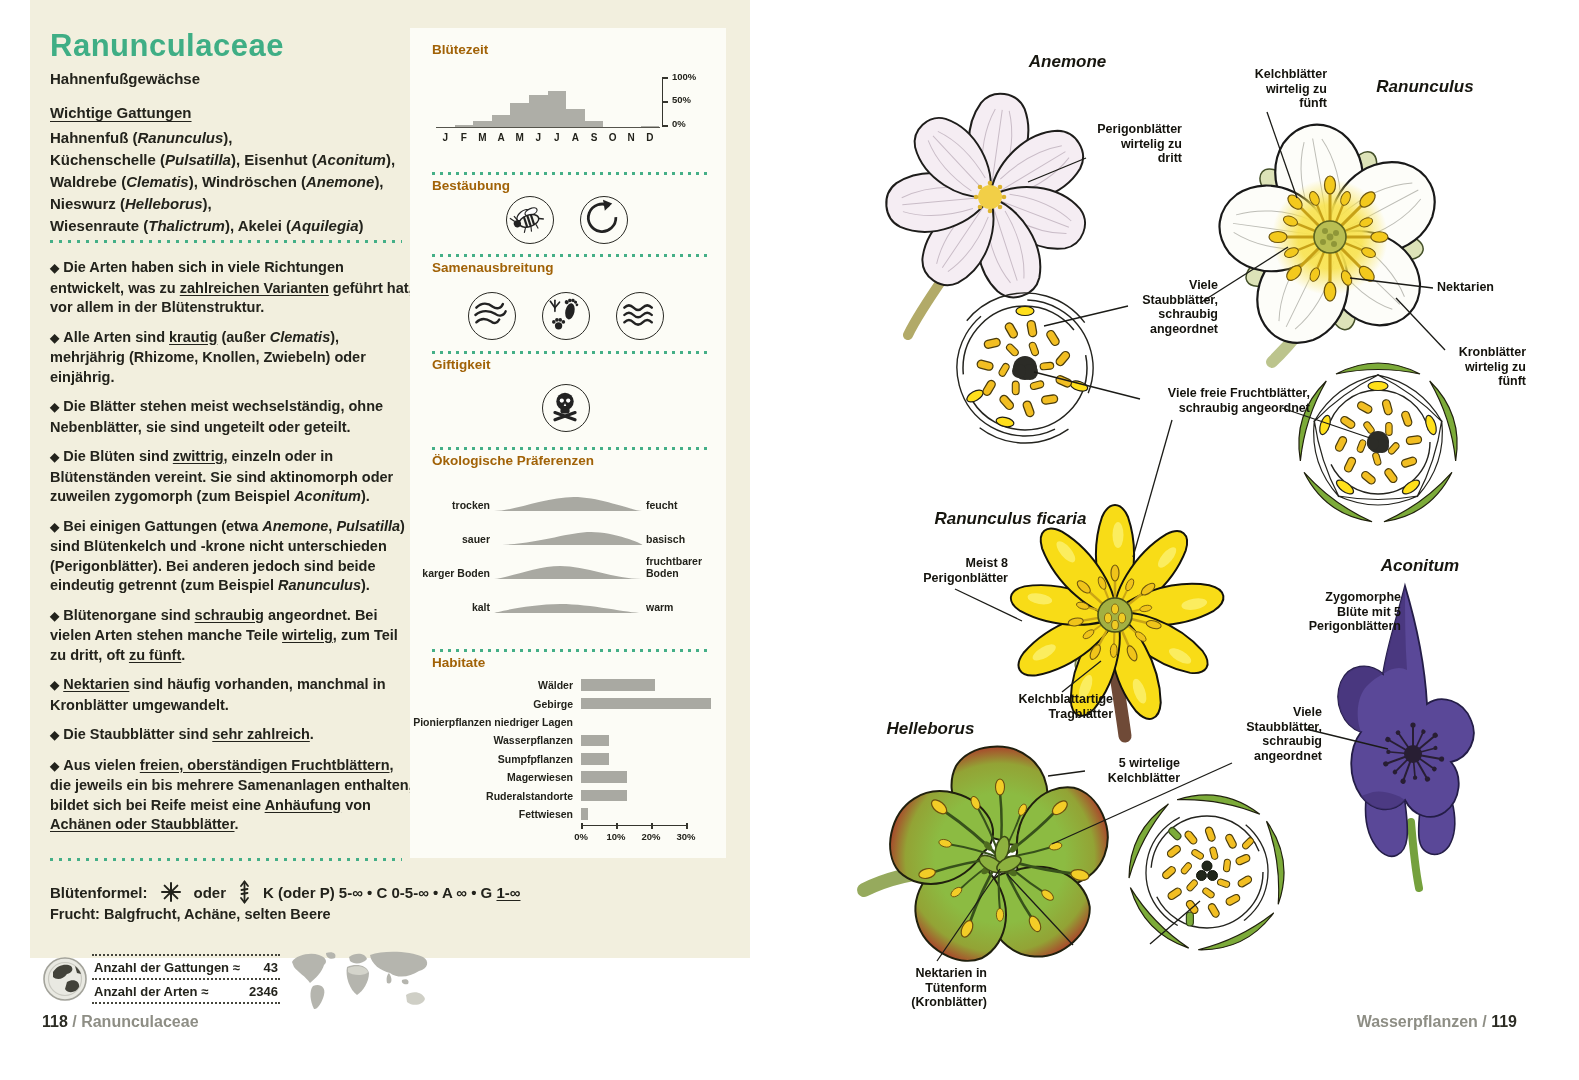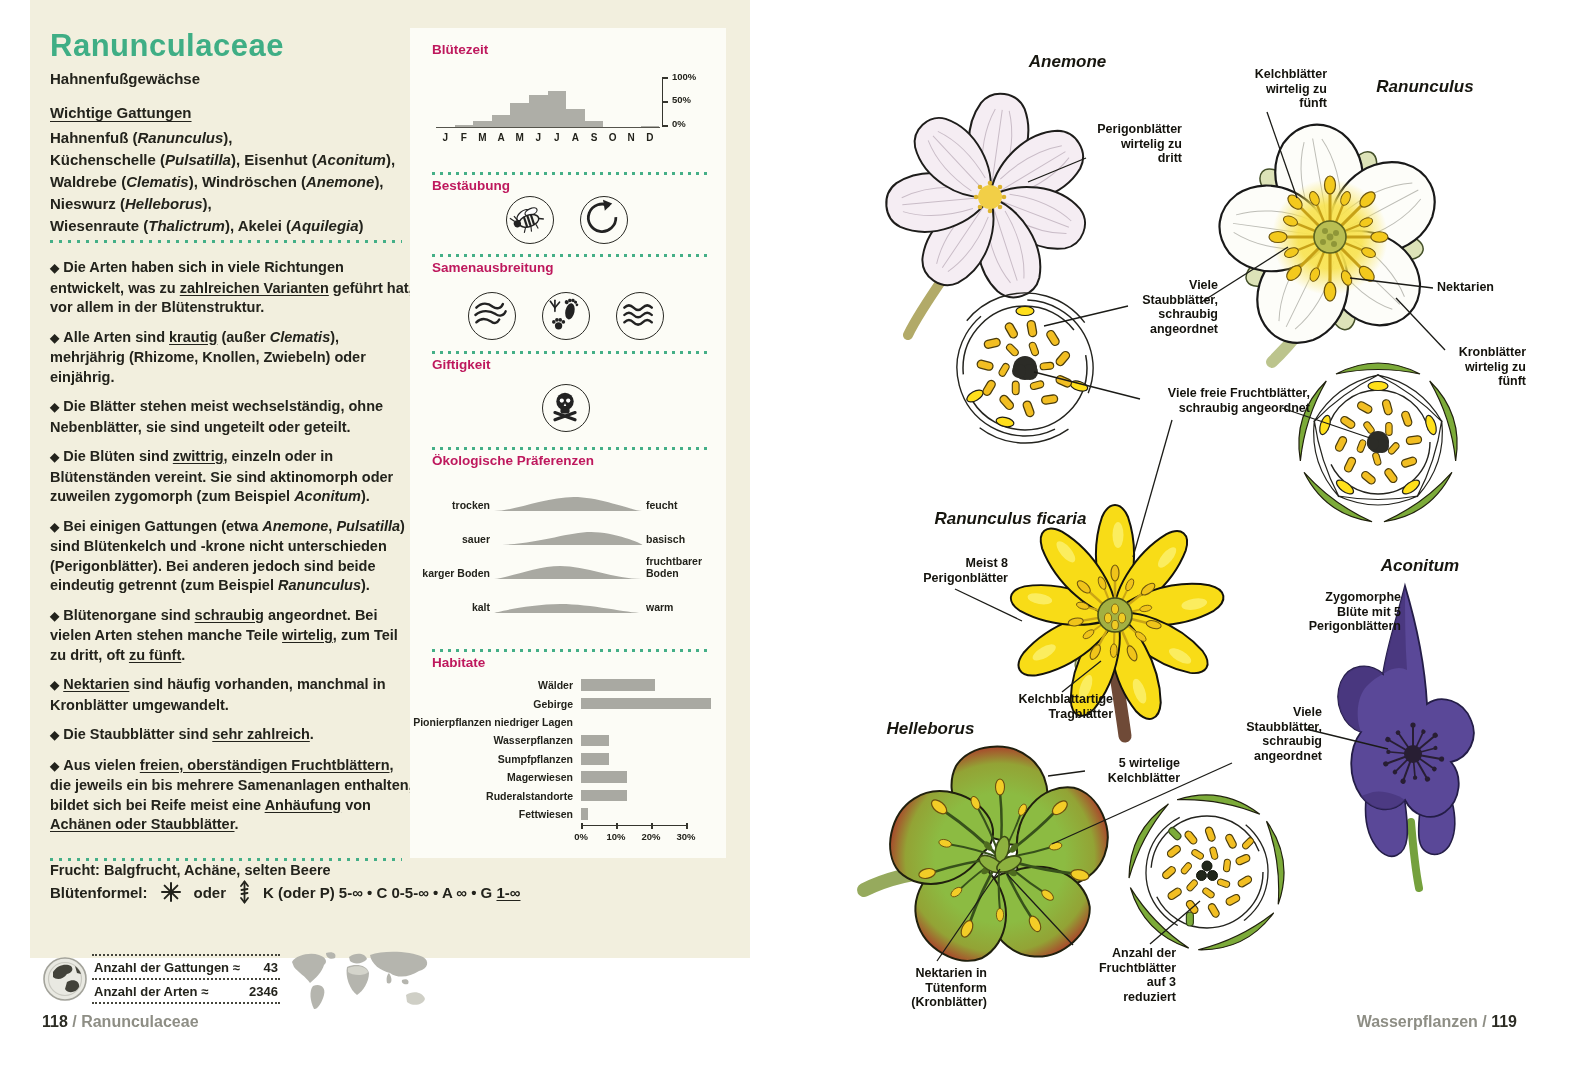--- a/index.html
+++ b/index.html
@@ -14,25 +14,25 @@
   #genera{position:absolute;left:50px;top:127px;font-size:15px;font-weight:bold;line-height:22px;width:370px;}
   .dotsep{position:absolute;height:3px;background-image:repeating-linear-gradient(90deg,#44af87 0 3px,transparent 3px 9px);}
   #sep-a{left:50px;top:240px;width:352px;}
   #sep-b{left:50px;top:858px;width:352px;}
   #paras{position:absolute;left:50px;top:258px;width:366px;font-size:14.5px;line-height:19.5px;font-weight:bold;}
   .para{margin-bottom:10px;}
   .bullet{font-size:12px;margin-right:4px;}
   .i{font-style:italic;} .u{text-decoration:underline;text-underline-offset:2px;}
 
   .formula-row{position:absolute;left:50px;top:880px;width:650px;font-size:15px;font-weight:bold;display:flex;align-items:center;gap:12px;}
-  .fruit-row{position:absolute;left:50px;top:862px;font-size:14.5px;font-weight:bold;}
+  .fruit-row{position:absolute;left:50px;top:906px;font-size:14.5px;font-weight:bold;}
 
   
   .infobox{position:absolute;left:410px;top:28px;width:316px;height:830px;background:#fcfcf6;}
-  .ib-h{position:absolute;left:22px;font-size:13.5px;font-weight:bold;color:#be185d;}
+  .ib-h{position:absolute;left:22px;font-size:13.5px;font-weight:bold;color:#a16207;}
   .ib-sep{position:absolute;left:22px;width:276px;height:3px;
           background-image:repeating-linear-gradient(90deg,#44af87 0 3px,transparent 3px 8px);}
   #bz-bars{position:absolute;left:26px;top:52px;width:224px;height:47px;display:flex;align-items:flex-end;border-bottom:1.5px solid #55544c;}
   .bz-bar{width:18.6px;flex:none;background:#aeaea7;}
   #bz-months{position:absolute;left:26px;top:104px;width:224px;display:flex;}
   #bz-months span{width:18.6px;flex:none;text-align:center;font-size:10px;font-weight:bold;}
   .bz-axis{position:absolute;left:252px;top:49px;height:50px;border-left:1.6px solid #35352e;}
   .bz-tick{position:absolute;left:0;width:5px;height:1.6px;background:#35352e;}
   .bz-lab{position:absolute;left:262px;font-size:9.5px;font-weight:bold;}
 
@@ -810,17 +810,13 @@
 Perigonblättern</div>
   <div class="fig-lab" style="left:1202px;top:705px;width:120px">Viele
 Staubblätter,
 schraubig
 angeordnet</div>
   <div class="fig-lab" style="left:1060px;top:756px;width:120px">5 wirtelige
 Kelchblätter</div>
   <div class="fig-lab" style="left:867px;top:966px;width:120px">Nektarien in
 Tütenform
 (Kronblätter)</div>
-  <div class="fig-lab" style="left:1056px;top:946px;width:120px">Anzahl der
-Fruchtblätter
-auf 3
-reduziert</div>
 </div>
 
 </body></html>

